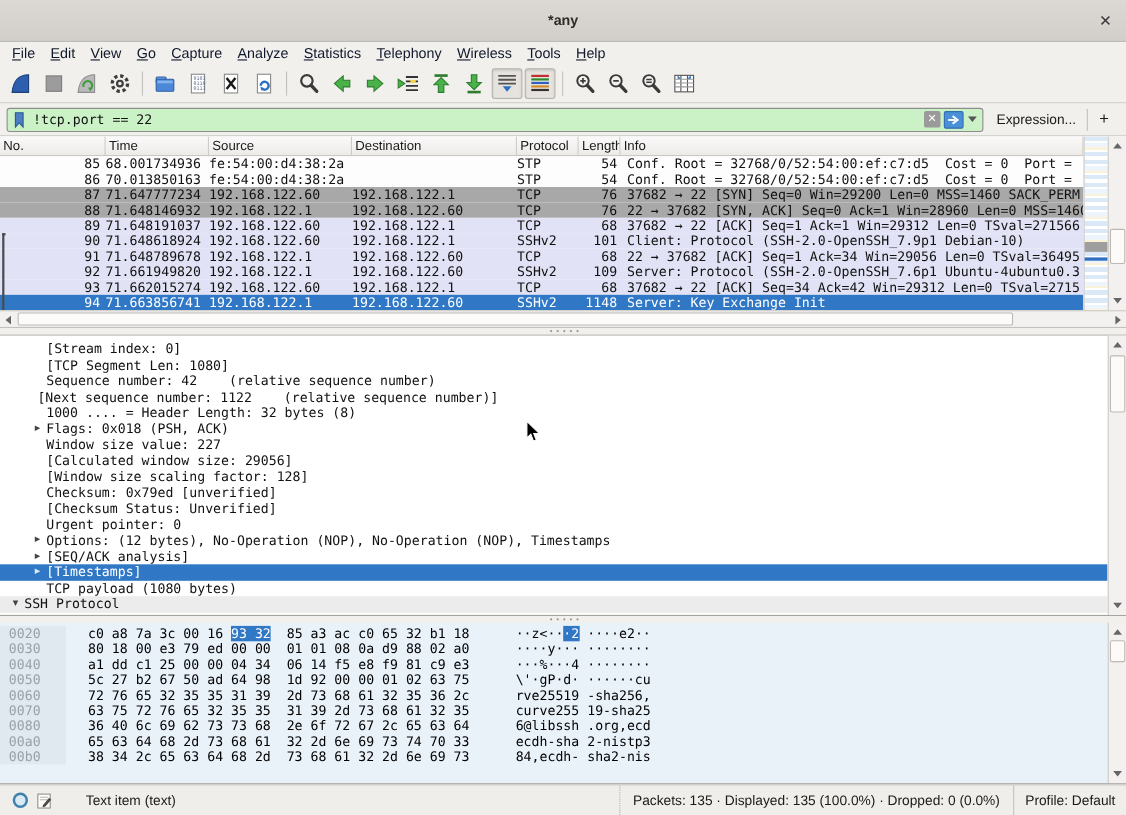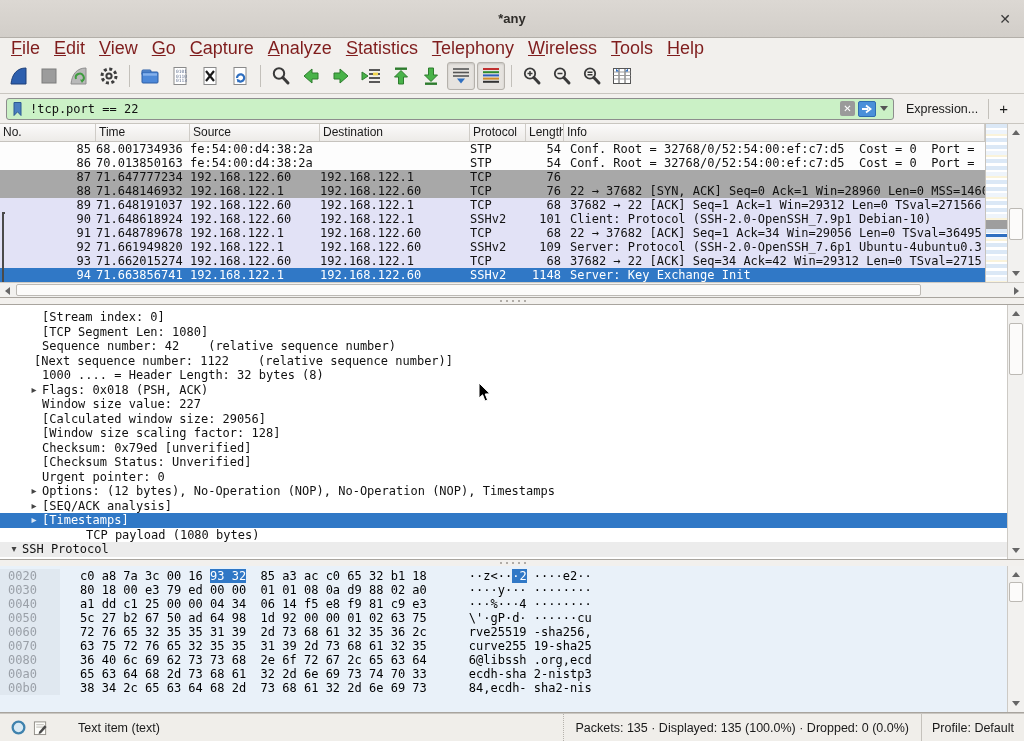--- a/index.html
+++ b/index.html
@@ -7,21 +7,21 @@
   body { font-family:"Liberation Sans","DejaVu Sans",sans-serif; background:#f2f0ed; position:relative; }
   .win { width:1024px; height:741px; display:flex; flex-direction:column; background:#f2f0ed; position:relative; }
 
   
   .titlebar { height:38px; flex:0 0 38px; background:linear-gradient(#dcd8d3,#d2cec9); border-bottom:1px solid #b3afa9; position:relative; display:flex; align-items:center; justify-content:center; }
   .title { font-size:13px; font-weight:bold; color:#2e2c29; }
   .close-btn { position:absolute; right:8px; top:8px; width:22px; height:22px; display:flex; align-items:center; justify-content:center; font-size:14px; font-weight:bold; color:#3a3a3a; cursor:default; }
 
   
   .menubar { height:20px; flex:0 0 20px; background:#f2f0ed; display:flex; align-items:center; padding-left:4px; }
-  .menu-item { font-size:18px; color:#7f1d1d; padding:1px 7px; }
+  .menu-item { font-size:13px; color:#0f172a; padding:1px 7px; }
   .menu-item u { text-decoration:underline; }
 
   
   .toolbar { height:36px; flex:0 0 36px; background:#f2f0ed; border-bottom:1px solid #c9c6c0; display:flex; align-items:center; padding-left:5px; gap:2px; }
   .tool-btn { width:28px; height:28px; display:flex; align-items:center; justify-content:center; border:1px solid transparent; border-radius:3px; }
   .tool-btn.pressed { border:1px solid #b5b1ab; background:#e6e3df; box-shadow:inset 0 1px 2px rgba(0,0,0,.15); }
   .tool-btn svg { display:block; }
   .tb-sep { width:1px; height:22px; background:#c3c0ba; margin:0 4px; }
 
   
@@ -340,21 +340,21 @@
             <span style="width: 130px;">Source</span>
             <span style="width: 150px;">Destination</span>
             <span style="width: 56px;">Protocol</span>
             <span style="width: 38px;">Length</span>
             <span style="flex: 1 1 0%;">Info</span>
           </div>
         <div class="prows" id="prows">
 
         <div class="prow stp"><span class="c-no">85</span><span class="c-time">68.001734936</span><span class="c-src">fe:54:00:d4:38:2a</span><span class="c-dst"></span><span class="c-proto">STP</span><span class="c-len">54</span><span class="c-info">Conf. Root = 32768/0/52:54:00:ef:c7:d5  Cost = 0  Port =</span></div>
             <div class="prow stp"><span class="c-no">86</span><span class="c-time">70.013850163</span><span class="c-src">fe:54:00:d4:38:2a</span><span class="c-dst"></span><span class="c-proto">STP</span><span class="c-len">54</span><span class="c-info">Conf. Root = 32768/0/52:54:00:ef:c7:d5  Cost = 0  Port =</span></div>
-            <div class="prow syn"><span class="c-no">87</span><span class="c-time">71.647777234</span><span class="c-src">192.168.122.60</span><span class="c-dst">192.168.122.1</span><span class="c-proto">TCP</span><span class="c-len">76</span></div>
+            <div class="prow syn"><span class="c-no">87</span><span class="c-time">71.647777234</span><span class="c-src">192.168.122.60</span><span class="c-dst">192.168.122.1</span><span class="c-proto">TCP</span><span class="c-len">76</span><span class="c-info">37682 → 22 [SYN] Seq=0 Win=29200 Len=0 MSS=1460 SACK_PERM</span></div>
             <div class="prow syn"><span class="c-no">88</span><span class="c-time">71.648146932</span><span class="c-src">192.168.122.1</span><span class="c-dst">192.168.122.60</span><span class="c-proto">TCP</span><span class="c-len">76</span><span class="c-info">22 → 37682 [SYN, ACK] Seq=0 Ack=1 Win=28960 Len=0 MSS=1460</span></div>
             <div class="prow tcp"><span class="c-no">89</span><span class="c-time">71.648191037</span><span class="c-src">192.168.122.60</span><span class="c-dst">192.168.122.1</span><span class="c-proto">TCP</span><span class="c-len">68</span><span class="c-info">37682 → 22 [ACK] Seq=1 Ack=1 Win=29312 Len=0 TSval=271566</span></div>
             <div class="prow tcp"><span class="c-no">90</span><span class="c-time">71.648618924</span><span class="c-src">192.168.122.60</span><span class="c-dst">192.168.122.1</span><span class="c-proto">SSHv2</span><span class="c-len">101</span><span class="c-info">Client: Protocol (SSH-2.0-OpenSSH_7.9p1 Debian-10)</span></div>
             <div class="prow tcp"><span class="c-no">91</span><span class="c-time">71.648789678</span><span class="c-src">192.168.122.1</span><span class="c-dst">192.168.122.60</span><span class="c-proto">TCP</span><span class="c-len">68</span><span class="c-info">22 → 37682 [ACK] Seq=1 Ack=34 Win=29056 Len=0 TSval=36495</span></div>
             <div class="prow tcp"><span class="c-no">92</span><span class="c-time">71.661949820</span><span class="c-src">192.168.122.1</span><span class="c-dst">192.168.122.60</span><span class="c-proto">SSHv2</span><span class="c-len">109</span><span class="c-info">Server: Protocol (SSH-2.0-OpenSSH_7.6p1 Ubuntu-4ubuntu0.3</span></div>
             <div class="prow tcp"><span class="c-no">93</span><span class="c-time">71.662015274</span><span class="c-src">192.168.122.60</span><span class="c-dst">192.168.122.1</span><span class="c-proto">TCP</span><span class="c-len">68</span><span class="c-info">37682 → 22 [ACK] Seq=34 Ack=42 Win=29312 Len=0 TSval=2715</span></div>
             <div class="prow selected"><span class="c-no">94</span><span class="c-time">71.663856741</span><span class="c-src">192.168.122.1</span><span class="c-dst">192.168.122.60</span><span class="c-proto">SSHv2</span><span class="c-len">1148</span><span class="c-info">Server: Key Exchange Init</span></div>
             <div class="conv-bracket"></div>
           </div>
       </div>
@@ -389,21 +389,21 @@
         <div class="dline" style="padding-left: 26px;"><span class="exp">▸</span><span class="txt">Flags: 0x018 (PSH, ACK)</span></div>
         <div class="dline" style="padding-left: 26px;"><span class="exp"></span><span class="txt">Window size value: 227</span></div>
         <div class="dline" style="padding-left: 26px;"><span class="exp"></span><span class="txt">[Calculated window size: 29056]</span></div>
         <div class="dline" style="padding-left: 26px;"><span class="exp"></span><span class="txt">[Window size scaling factor: 128]</span></div>
         <div class="dline" style="padding-left: 26px;"><span class="exp"></span><span class="txt">Checksum: 0x79ed [unverified]</span></div>
         <div class="dline" style="padding-left: 26px;"><span class="exp"></span><span class="txt">[Checksum Status: Unverified]</span></div>
         <div class="dline" style="padding-left: 26px;"><span class="exp"></span><span class="txt">Urgent pointer: 0</span></div>
         <div class="dline" style="padding-left: 26px;"><span class="exp">▸</span><span class="txt">Options: (12 bytes), No-Operation (NOP), No-Operation (NOP), Timestamps</span></div>
         <div class="dline" style="padding-left: 26px;"><span class="exp">▸</span><span class="txt">[SEQ/ACK analysis]</span></div>
         <div class="dline sel" style="padding-left: 26px;"><span class="exp">▸</span><span class="txt">[Timestamps]</span></div>
-        <div class="dline" style="padding-left: 26px; gap: 44px;"><span class="exp"></span><span class="txt">TCP payload (1080 bytes)</span></div>
+        <div class="dline" style="padding-left: 26px;"><span class="exp"></span><span class="txt">TCP payload (1080 bytes)</span></div>
         <div class="dline shade" style="padding-left: 6px;"><span class="exp">▾</span><span class="txt">SSH Protocol</span></div>
       </div>
     <div class="vscroll" style="position:relative;">
       <div class="arrow-up"></div>
       <div class="vthumb" style="top:18px;height:52px;"></div>
       <div class="arrow-down"></div>
     </div>
   </div>
 
   <div class="splitter">

